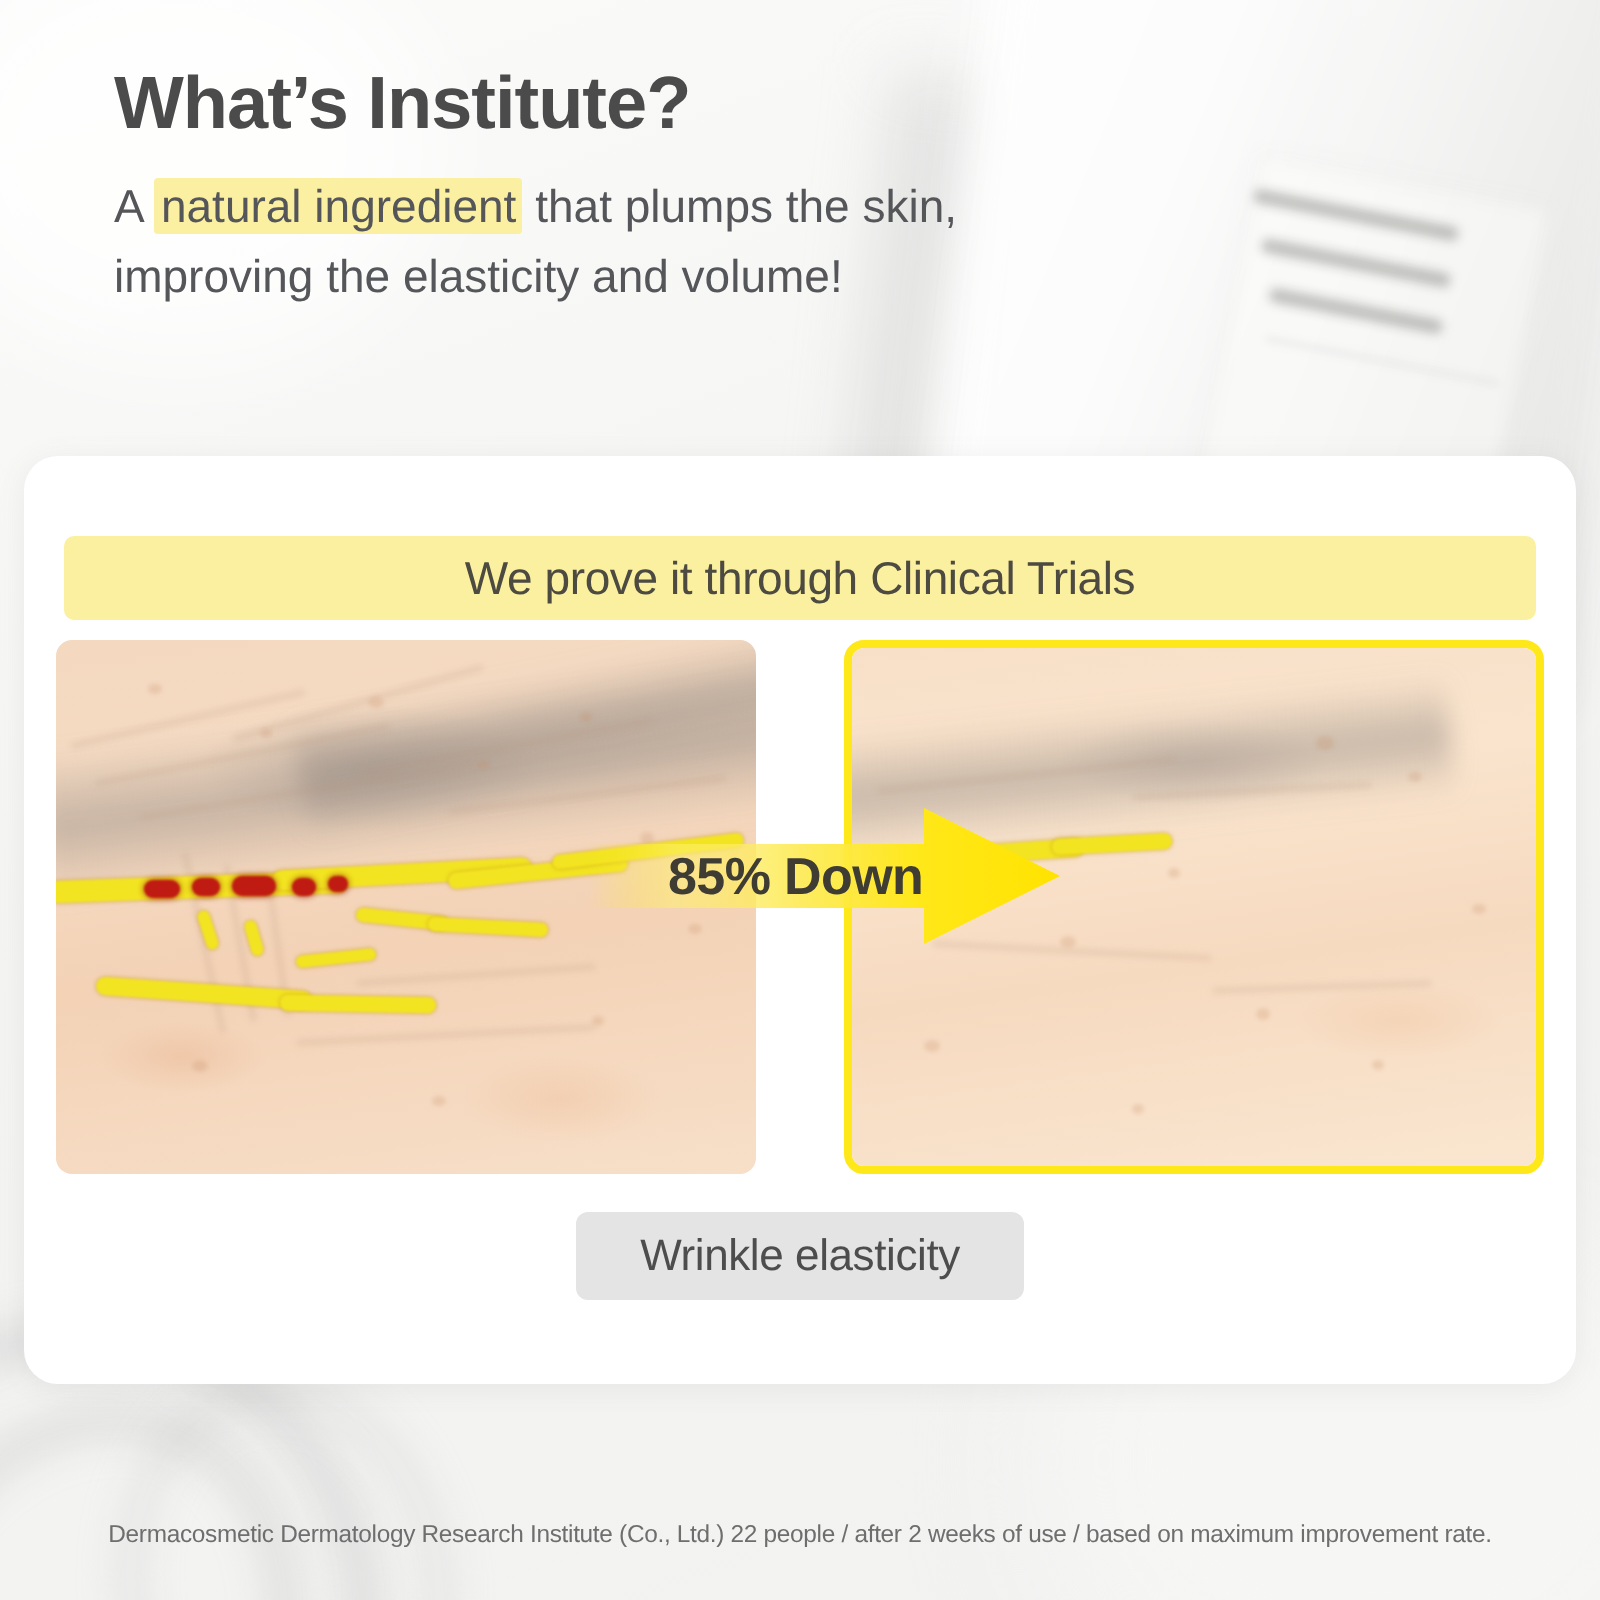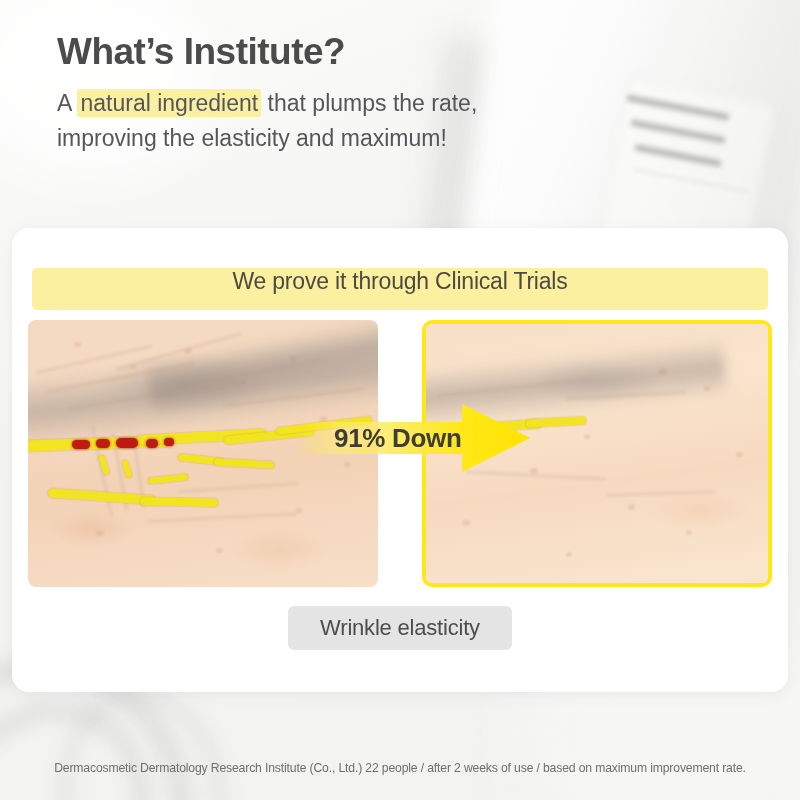--- a/index.html
+++ b/index.html
@@ -124,20 +124,21 @@
     z-index:3;
   }
 
   .banner {
     position:absolute;
     left:20px; top:40px;
     width:736px; height:42px;
     background:#fbf09f;
     border-radius:5px;
     display:flex;
+    align-items:center;
     justify-content:center;
   }
   .banner-text {
     font-size:23px;
     font-weight:400;
     color:#4c4a41;
     letter-spacing:-.2px;
   }
 
   
@@ -269,22 +270,22 @@
     <div class="bg-label-rule"></div>
     <div class="bg-swirl s1"></div>
     <div class="bg-swirl s2"></div>
     <div class="bg-swirl s3"></div>
     <div class="bg-soft-br"></div>
   </div>
 
   <div class="header">
     <div class="title">What’s Institute?</div>
     <div class="subtitle">
-      <span>A </span><span class="hl">natural ingredient</span><span> that plumps the rate,</span>
-      <div>improving the elasticity and maximum!</div>
+      <span>A </span><span class="hl">natural ingredient</span><span> that plumps the skin,</span>
+      <div>improving the elasticity and volume!</div>
     </div>
   </div>
 
   <div class="card">
 
     <div class="banner">
       <span class="banner-text">We prove it through Clinical Trials</span>
     </div>
 
     <div class="photos">
@@ -369,21 +370,21 @@
             <linearGradient id="argrad" x1="0" y1="0" x2="1" y2="0">
               <stop offset="0" stop-color="#ffe81a" stop-opacity="0"></stop>
               <stop offset="0.18" stop-color="#ffef70" stop-opacity="0.55"></stop>
               <stop offset="0.45" stop-color="#fdea55" stop-opacity="0.92"></stop>
               <stop offset="0.70" stop-color="#ffe81a" stop-opacity="1"></stop>
               <stop offset="1" stop-color="#ffe300" stop-opacity="1"></stop>
             </linearGradient>
           </defs>
           <path d="M0 18 L168 18 L168 0 L236 34 L168 68 L168 50 L0 50 Z" fill="url(#argrad)"></path>
         </svg>
-        <div class="arrow-label">91% Down</div>
+        <div class="arrow-label">85% Down</div>
       </div>
 
     </div>
 
     <div class="pill">
       <span class="pill-text">Wrinkle elasticity</span>
     </div>
 
   </div>
 

